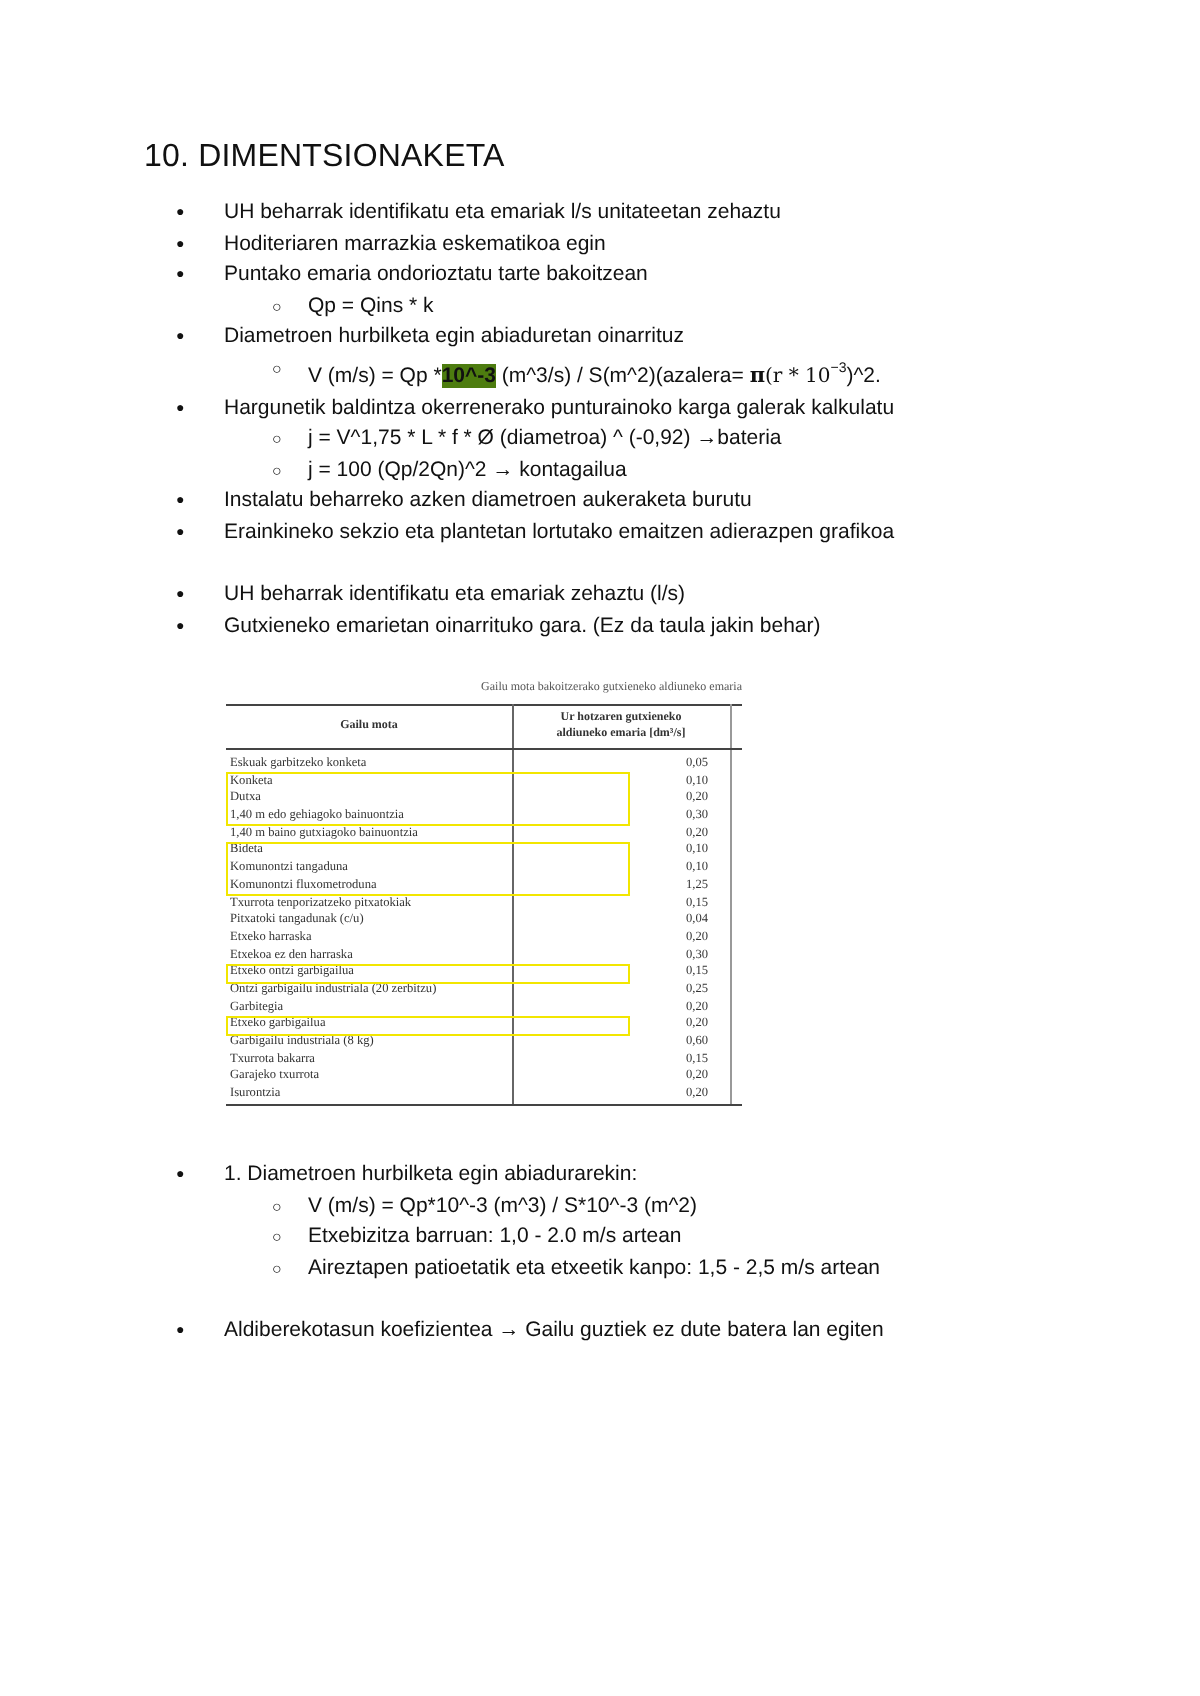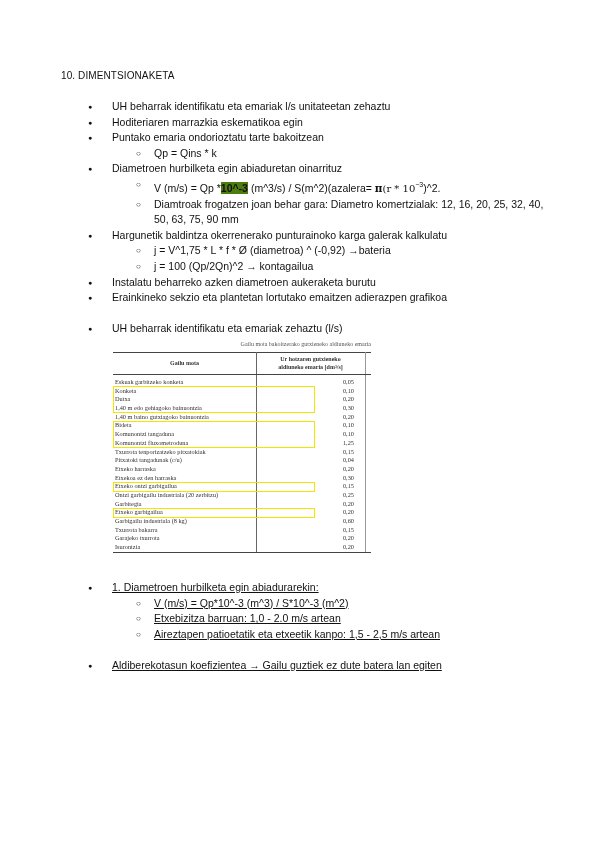--- a/index.html
+++ b/index.html
@@ -1,19 +1,19 @@
 <!DOCTYPE html>
 <html><head>
 <meta charset="utf-8">
 <style>
   html, body { margin:0; padding:0; background:#ffffff; }
   body { width:600px; height:848px; position:relative; overflow:hidden;
          font-family:"Liberation Sans", sans-serif; color:#111; font-size:10.5px; }
   .page { position:absolute; left:0; top:0; width:600px; height:848px; }
-  .title { position:absolute; left:61px; top:70px; font-size:10px; letter-spacing:0.1px; }
+  .title { position:absolute; left:72px; top:70px; font-size:16px; letter-spacing:0.1px; }
   ul.l1 { list-style:none; margin:0; padding:0; position:absolute; left:88px; width:470px; }
   ul.l1 > li { position:relative; padding-left:24px; line-height:15.6px; }
   ul.l1 > li::before { content:"●"; position:absolute; left:0; top:0; font-size:7px; line-height:15.6px; }
   ul.l2 { list-style:none; margin:0; padding:0; }
   ul.l2 > li { position:relative; padding-left:42px; line-height:15.6px; }
   ul.l2 > li::before { content:"○"; position:absolute; left:24px; top:0; font-size:8px; line-height:15.6px; }
   .hl { background:#4d7c0f; font-weight:bold; }
   .sup { font-size:7px; vertical-align:5px; }
   .pi { font-family:"DejaVu Serif", serif; font-weight:bold; }
   .mono { font-family:"DejaVu Serif", serif; font-size:10px;text-align:right; }
@@ -49,34 +49,34 @@
     <li>
       <span>Puntako emaria ondorioztatu tarte bakoitzean</span>
       <ul class="l2">
         <li>Qp = Qins * k</li>
       </ul>
     </li>
     <li>
       <span>Diametroen hurbilketa egin abiaduretan oinarrituz</span>
       <ul class="l2">
         <li><span>V (m/s) = Qp *</span><span class="hl">10^-3</span><span> (m^3/s) / S(m^2)(azalera= </span><span class="pi">π</span><span class="mono">(r * 10</span><span class="sup">−3</span><span>)^2.</span></li>
-        <li>Diamtroak frogatzen joan behar gara: Diametro komertzialak: 12, 16, 20, 25, 32, 40, 50, 63, 75, 90 mm</li>
       </ul>
     </li>
     <li>
       <span>Hargunetik baldintza okerrenerako punturainoko karga galerak kalkulatu</span>
       <ul class="l2">
         <li>j =  V^1,75 * L * f * Ø (diametroa) ^ (-0,92) →bateria</li>
         <li>j = 100 (Qp/2Qn)^2 → kontagailua</li>
       </ul>
     </li>
     <li>Instalatu beharreko azken diametroen aukeraketa burutu</li>
     <li>Erainkineko sekzio eta plantetan lortutako emaitzen adierazpen grafikoa</li>
     <li class="gap" style="visibility:hidden"></li>
     <li>UH beharrak identifikatu eta emariak zehaztu (l/s)</li>
+    <li>Gutxieneko emarietan oinarrituko gara. (Ez da taula jakin behar)</li>
   </ul>
 
   <div class="tbl">
     <div class="cap">Gailu mota bakoitzerako gutxieneko aldiuneko emaria</div>
     <div class="frame"></div>
     <div class="vline"></div>
     <div class="vline2"></div>
     <div class="hdr">
       <div class="c1">Gailu mota</div>
       <div class="c2">
@@ -165,21 +165,21 @@
           <span class="n">Isurontzia</span>
           <span class="v">0,20</span>
         </div>
       </div>
     <div class="box" style="left:0; top:45px; width:202px; height:27px;"></div>
     <div class="box" style="left:0; top:80px; width:202px; height:27px;"></div>
     <div class="box" style="left:0; top:141px; width:202px; height:10px;"></div>
     <div class="box" style="left:0; top:167px; width:202px; height:10px;"></div>
   </div>
 
-  <ul class="l1" style="top:580px;text-decoration:underline;">
+  <ul class="l1" style="top:580px;">
     <li>
       <span>1. Diametroen hurbilketa egin abiadurarekin:</span>
       <ul class="l2">
         <li>V (m/s) = Qp*10^-3 (m^3) / S*10^-3 (m^2)</li>
         <li>Etxebizitza barruan: 1,0 - 2.0 m/s artean</li>
         <li>Aireztapen patioetatik eta etxeetik kanpo: 1,5 - 2,5 m/s artean</li>
       </ul>
     </li>
     <li class="gap" style="visibility:hidden"></li>
     <li>Aldiberekotasun koefizientea → Gailu guztiek ez dute batera lan egiten</li>

